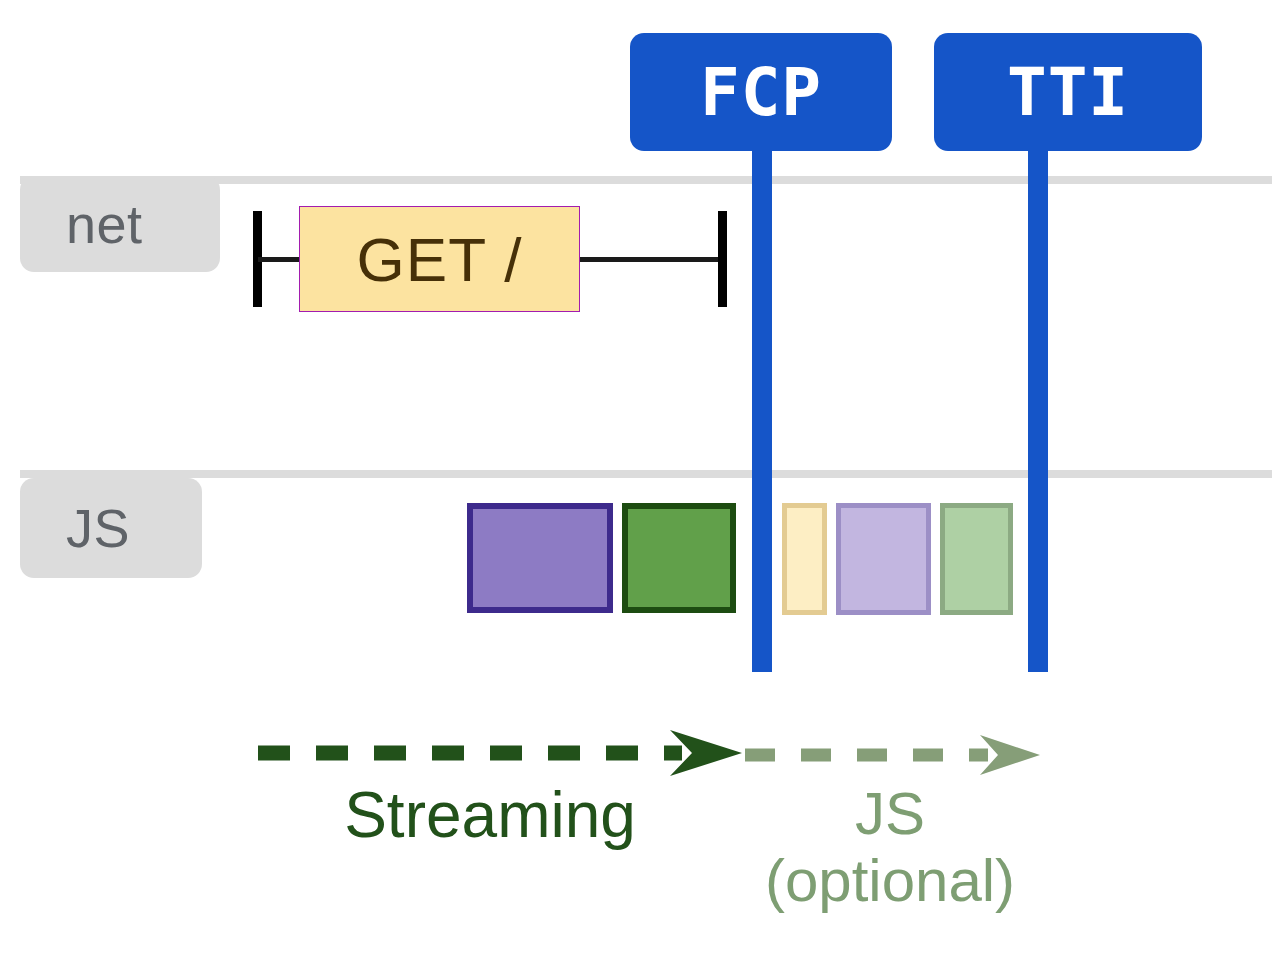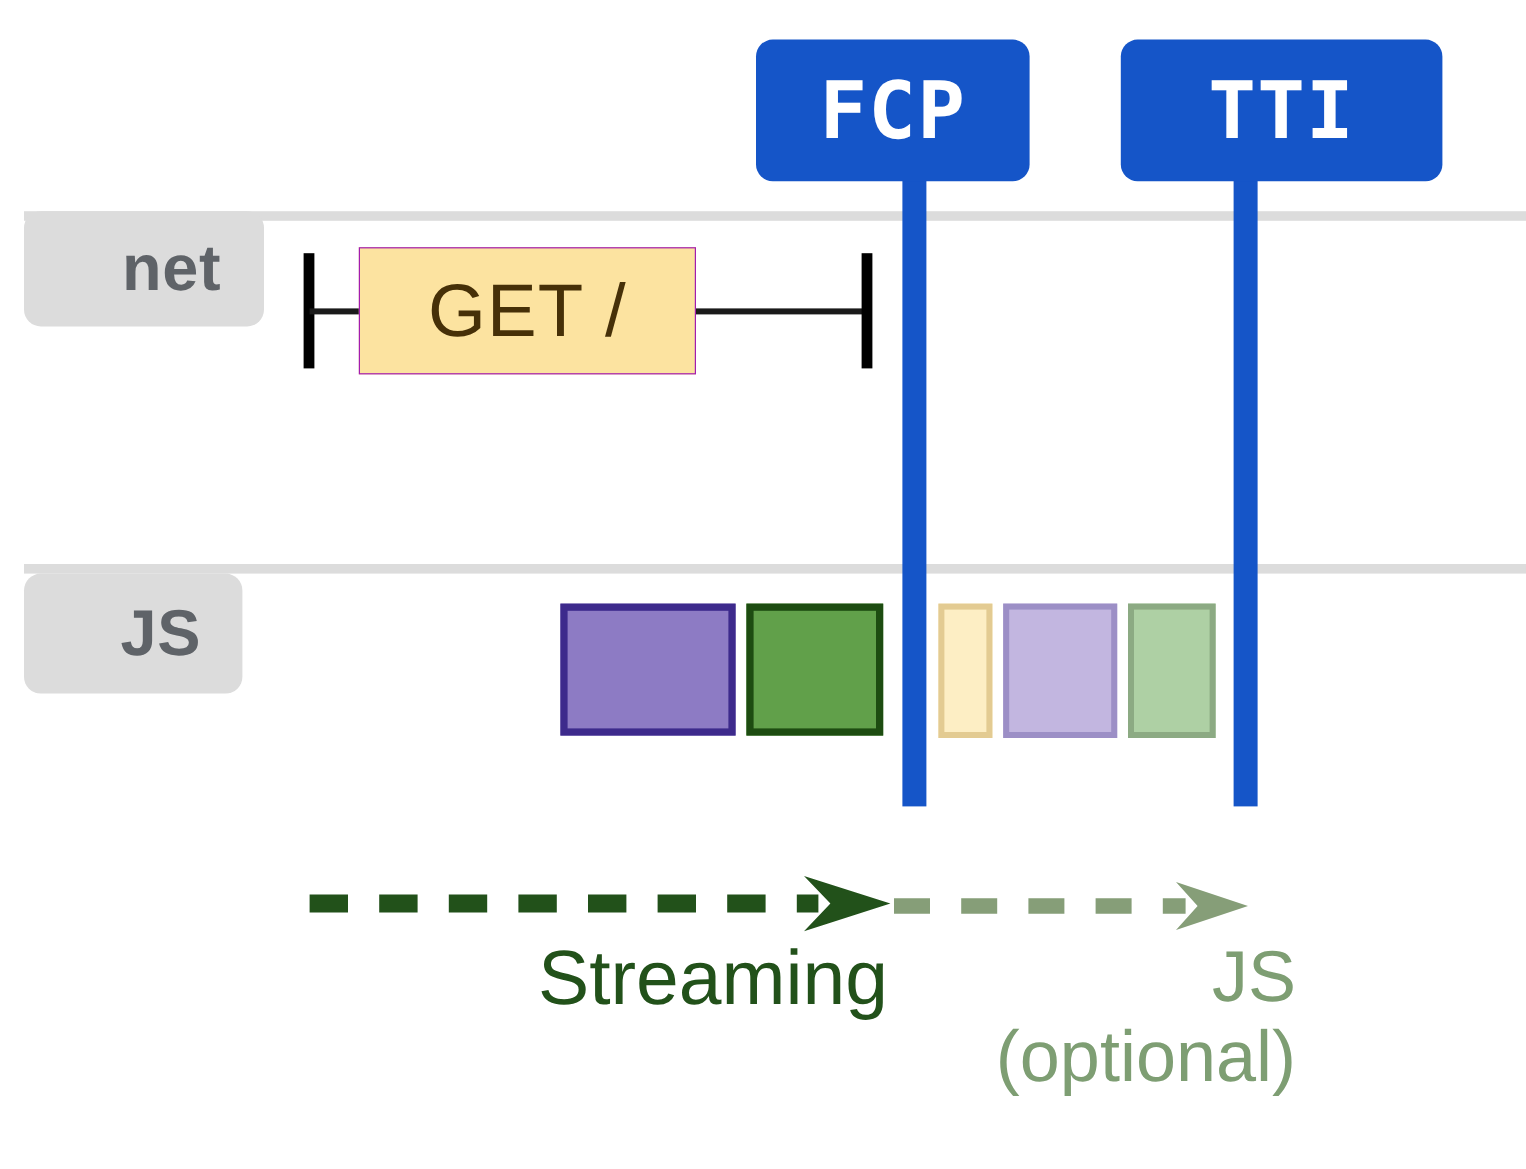--- a/index.html
+++ b/index.html
@@ -34,25 +34,24 @@
 
   
   .row-pill {
     position: absolute;
     background: #dcdcdc;
     border-radius: 14px;
     display: flex;
     align-items: center;
     color: #5f6368;
     font-size: 54px;
-    font-weight: 700;
+    font-weight: 400;
     letter-spacing: 0.5px;
     padding-left: 46px;
     box-sizing: border-box;
-    justify-content: center;
   }
   .row-pill.net { left: 20px; top: 176px; width: 200px; height: 96px; }
   .row-pill.js  { left: 20px; top: 478px; width: 182px; height: 100px; }
 
   
   .milestone-line {
     position: absolute;
     width: 20px;
     background: #1555c8;
   }
@@ -63,21 +62,21 @@
     display: flex;
     align-items: center;
     justify-content: center;
     color: #ffffff;
     font-family: "DejaVu Sans Mono", "Liberation Mono", monospace;
     font-weight: bold;
     font-size: 66px;
     letter-spacing: 1px;
     box-sizing: border-box;
   }
-  #badge-fcp { left: 630px; top: 33px; width: 228px; height: 118px; }
+  #badge-fcp { left: 630px; top: 33px; width: 262px; height: 118px; }
   #badge-tti { left: 934px; top: 33px; width: 268px; height: 118px; }
   #line-fcp  { left: 752px; top: 140px; height: 532px; }
   #line-tti  { left: 1028px; top: 140px; height: 532px; }
 
   
   .whisker-cap {
     position: absolute;
     width: 9px;
     background: #000000;
   }
@@ -131,21 +130,21 @@
   }
 
   
   .phase-arrow { position: absolute; }
   #arrow-streaming { left: 250px; top: 728px; }
   #arrow-js-optional { left: 738px; top: 733px; }
 
   
   .phase-caption {
     position: absolute;
-    text-align: right;
+    text-align: center;
     line-height: 1.12;
   }
   #caption-streaming {
     left: 240px; top: 780px; width: 500px;
     color: #22511a;
     font-size: 64px;
   }
   #caption-js-optional {
     left: 700px; top: 780px; width: 380px;
     color: #7e9e73;

